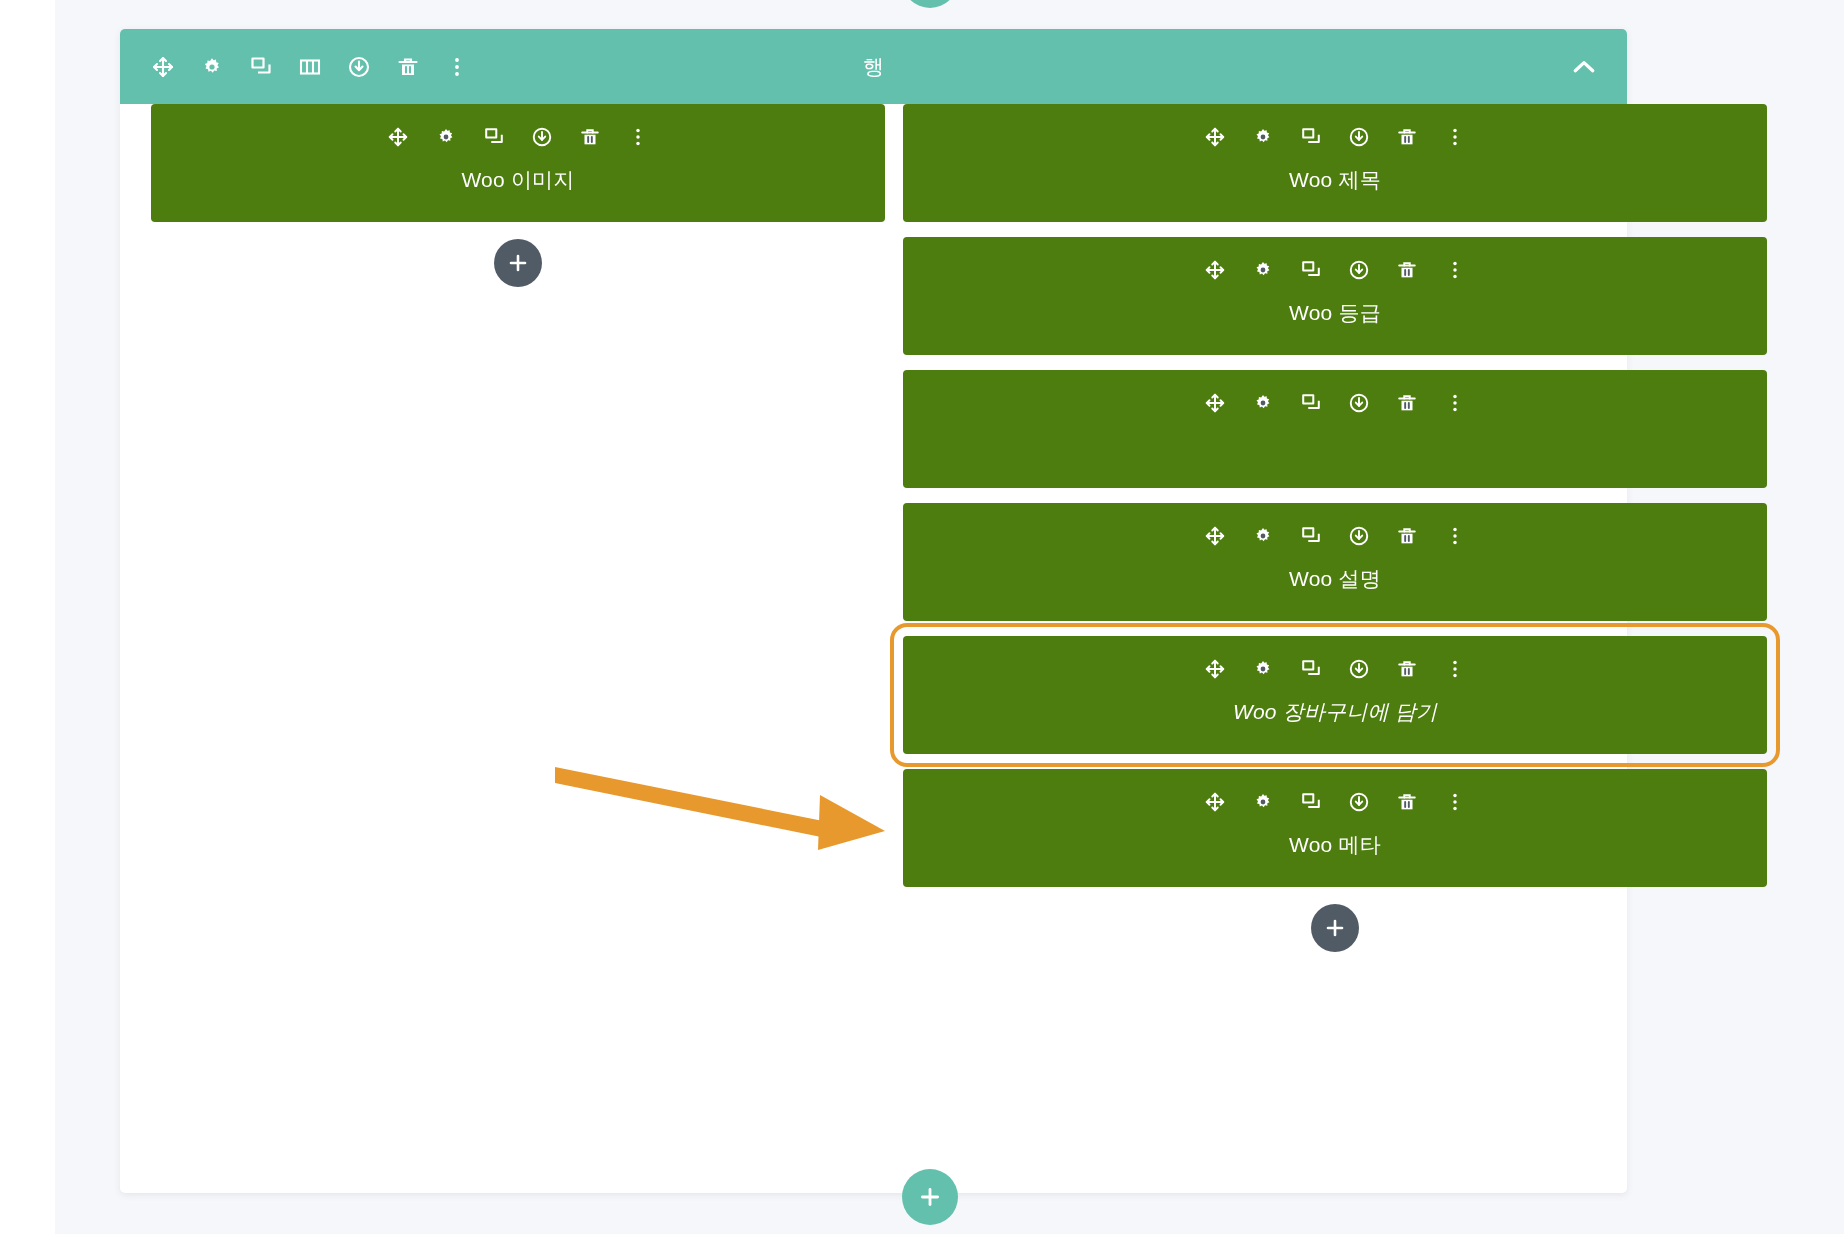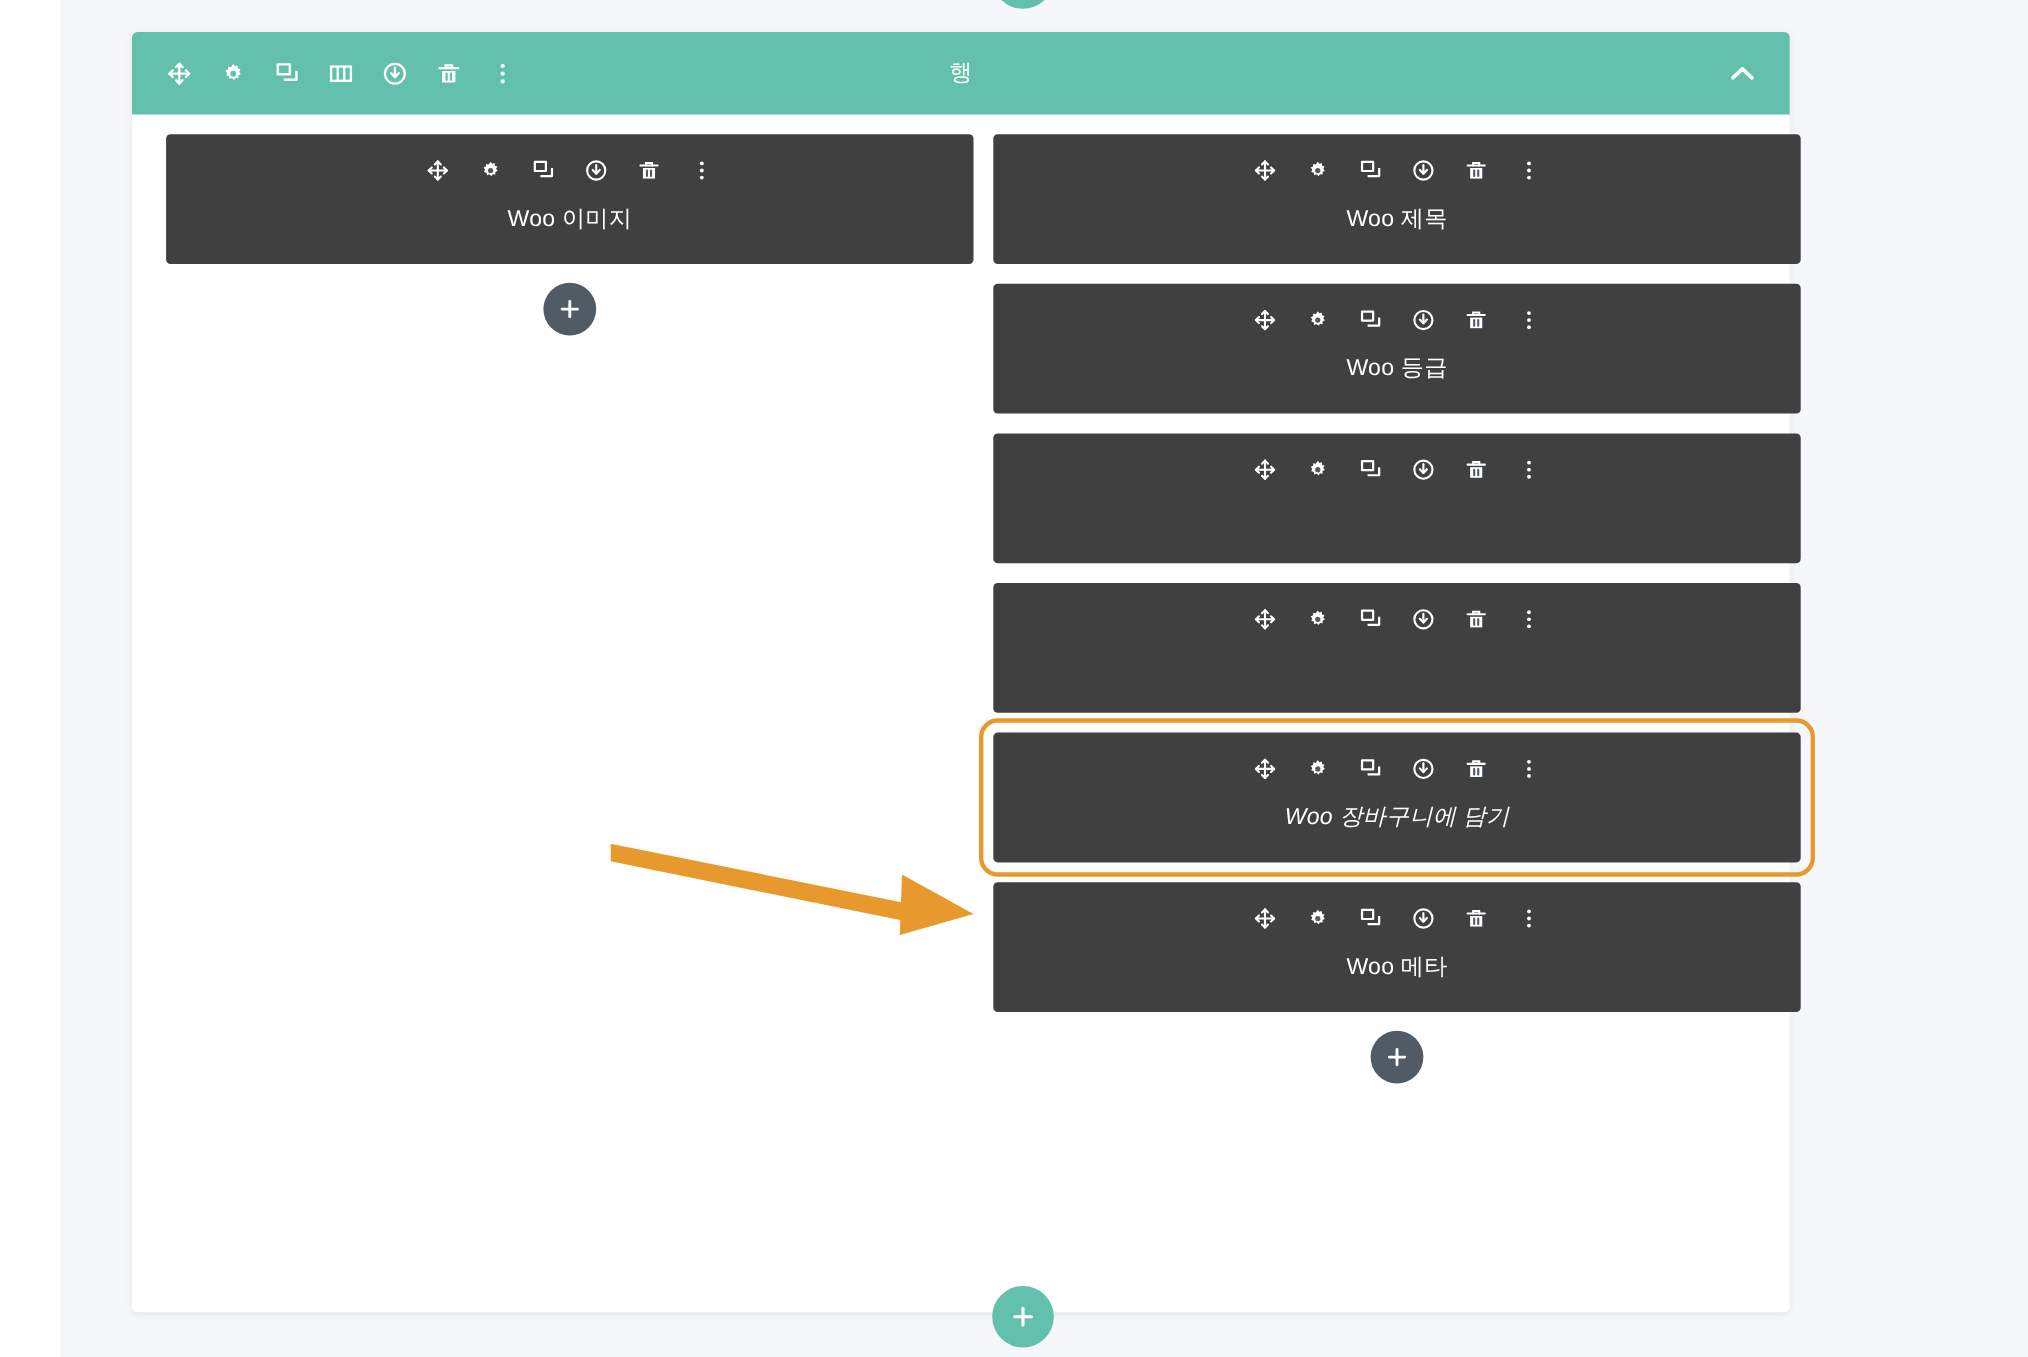--- a/index.html
+++ b/index.html
@@ -97,32 +97,31 @@
     top: 75px;
     width: 1507px;
     height: 1089px;
   }
 
   .column {
     position: absolute;
     top: 0;
   }
   #column-left  { left: 31px;  width: 734px; }
-  #column-right { left: 783px; width: 734px; }
+  #column-right { left: 783px; width: 864px; }
 
   
   .module {
     position: relative;
-    background: #404040;
+    background: #4d7c0f;
     border-radius: 4px;
     height: 118px;
     margin-bottom: 15px;
     color: #ffffff;
     cursor: pointer;
-    margin-top: 18px;
   }
   .module.highlighted {
     outline: 4px solid #e8992e;
     outline-offset: 9px;
     font-style: italic;
   }
   .module-tools {
     position: absolute;
     left: 0;
     top: 21px;
@@ -542,20 +541,21 @@
               </svg>
             </span>
             <span class="tool" title="기타 옵션">
               <svg width="22" height="22" viewBox="0 0 24 24" fill="#fff">
         <circle cx="12" cy="5" r="1.9"></circle>
                 <circle cx="12" cy="12" r="1.9"></circle>
                 <circle cx="12" cy="19" r="1.9"></circle>
               </svg>
             </span>
           </div>
+          <div class="module-label">Woo 설명</div>
         </div>
         <div class="module highlighted">
           <div class="module-tools">
             <span class="tool" title="이동">
               <svg width="22" height="22" viewBox="0 0 24 24" fill="none" stroke="#ffffff" stroke-width="2.1" stroke-linecap="round" stroke-linejoin="round">
         <line x1="12" y1="3" x2="12" y2="21"></line>
                 <line x1="3" y1="12" x2="21" y2="12"></line>
         <polyline points="9,6 12,3 15,6"></polyline>
                 <polyline points="9,18 12,21 15,18"></polyline>
         <polyline points="6,9 3,12 6,15"></polyline>

